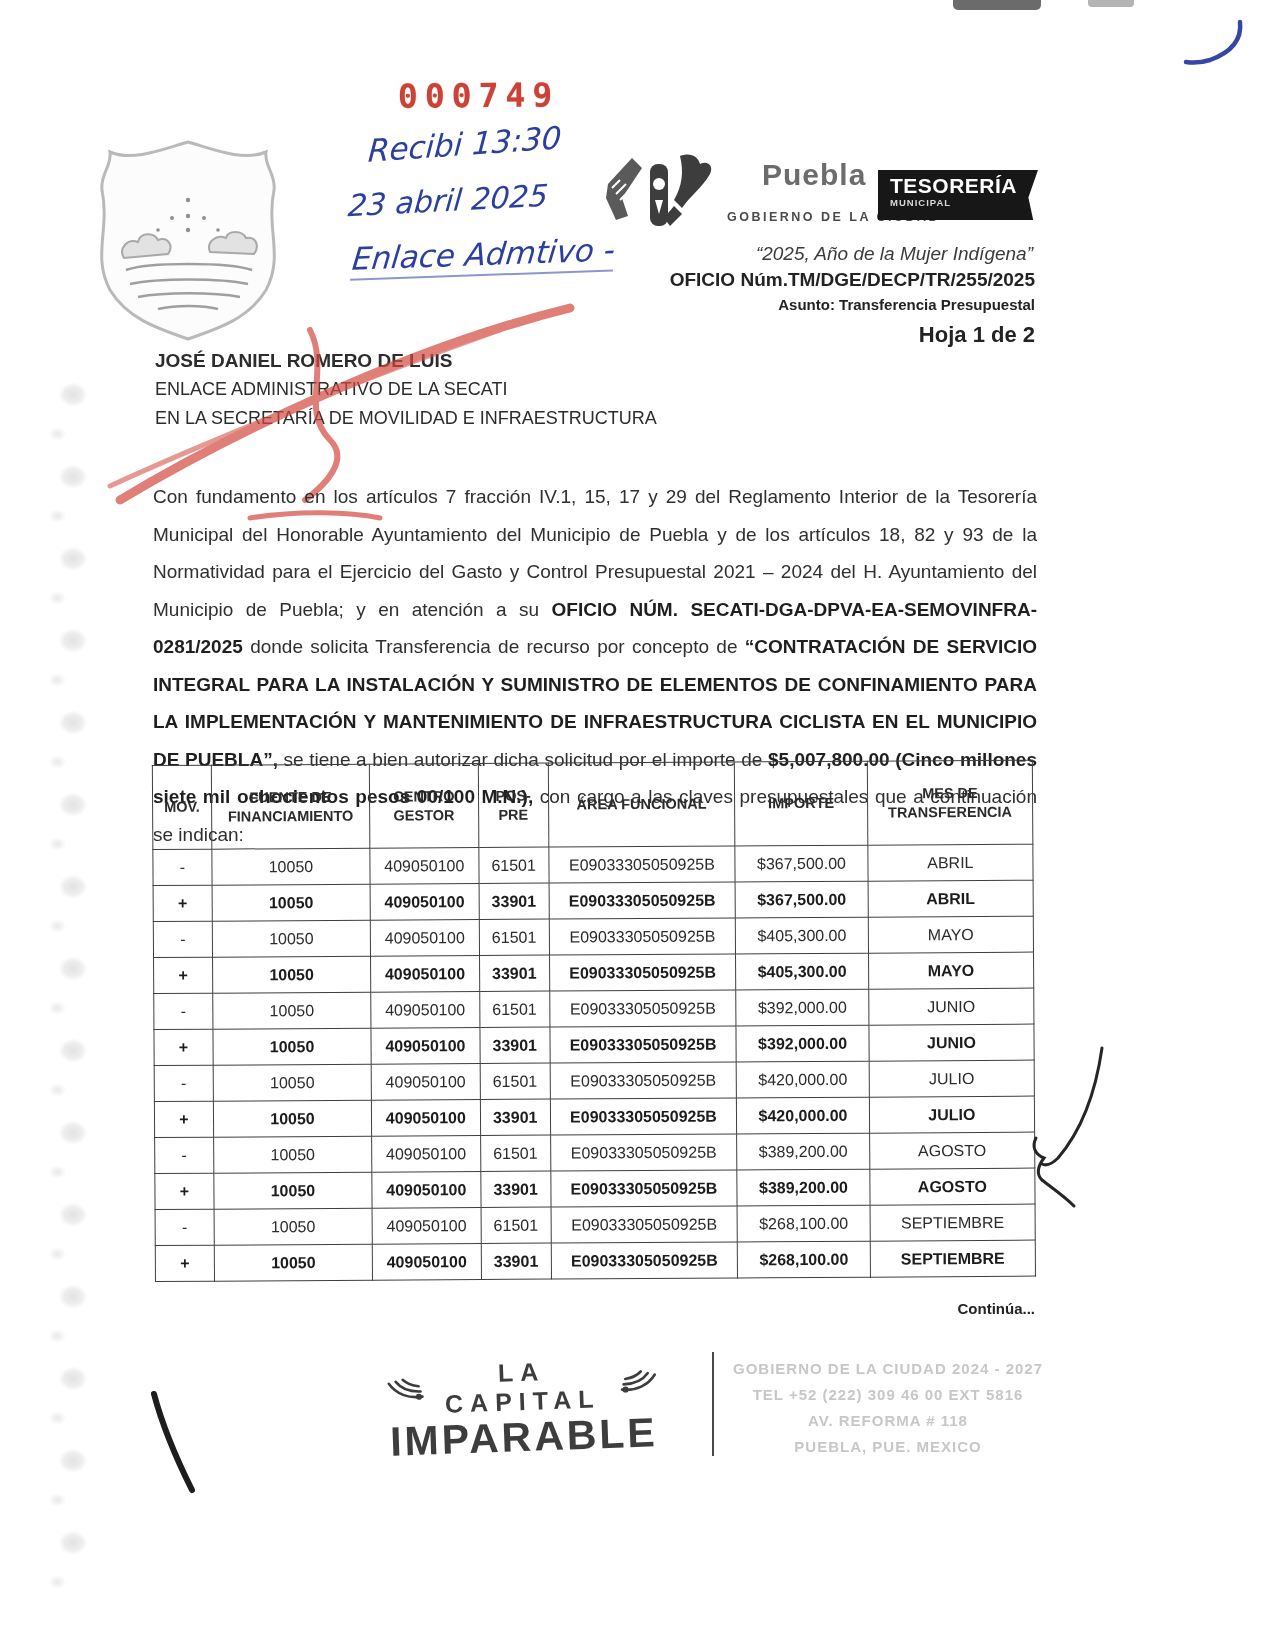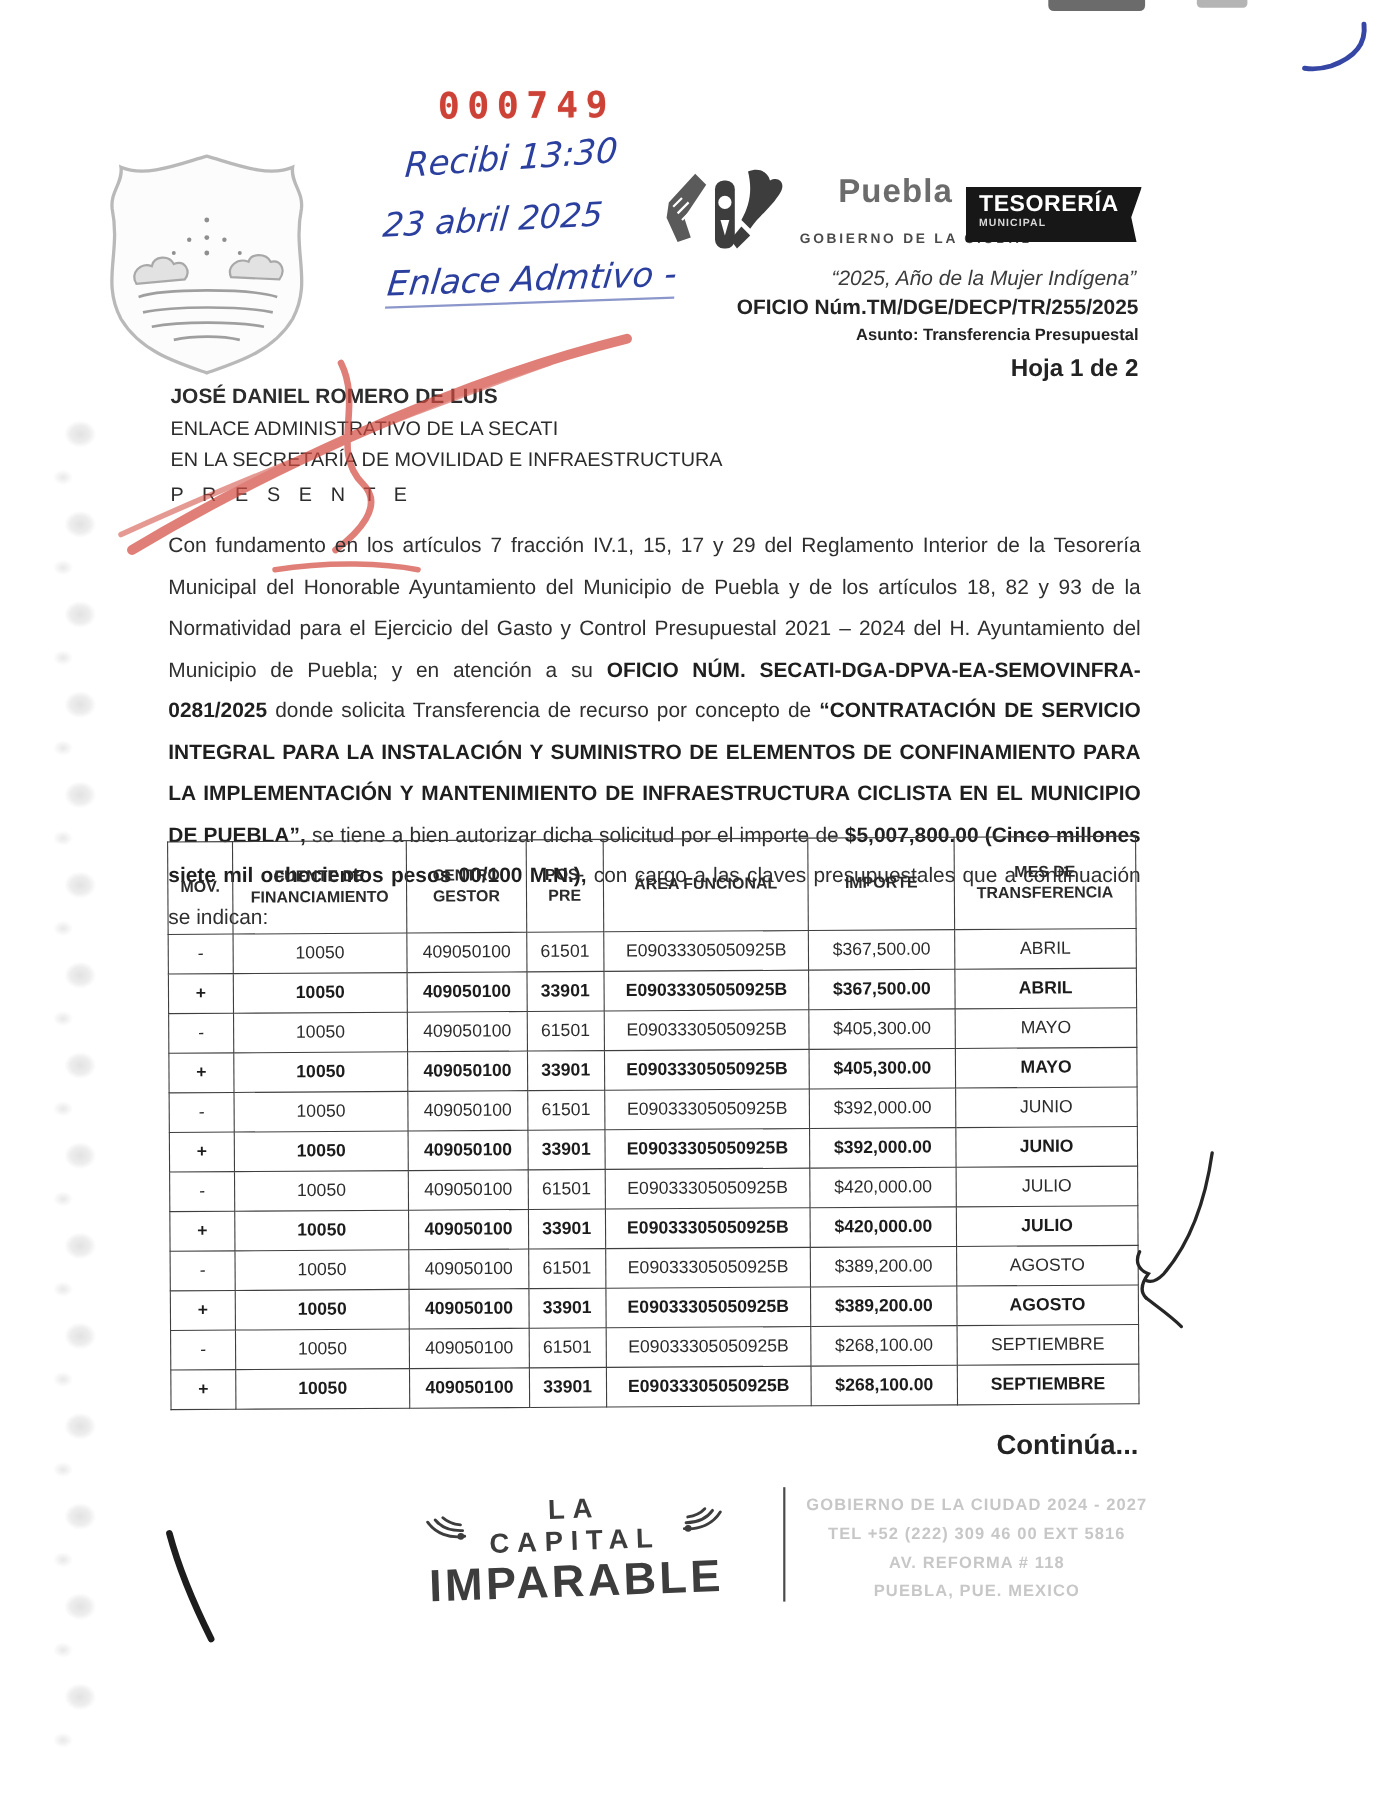--- a/index.html
+++ b/index.html
@@ -71,21 +71,21 @@
   table.grid th, table.grid td {
     border:1.6px solid #3f3f3f; text-align:center; vertical-align:middle;
     color:#2b2b2b; padding:0 3px;
   }
   table.grid th { height:84px; font-size:14.5px; font-weight:700; line-height:19px; }
   table.grid td { height:36px; font-size:16px; }
   table.grid tr.bold-row td { font-weight:700; color:#1c1c1c; }
   .c-mov{width:63px;} .c-fuente{width:165px;} .c-centro{width:114px;}
   .c-pospre{width:75px;} .c-area{width:195px;} .c-importe{width:142px;} .c-mes{width:174px;}
 
-  .continues { right:238px; top:1300px; font-weight:700; font-size:25px; color:#232323; }
+  .continues { right:238px; top:1300px; font-weight:700; font-size:15px; color:#232323; }
 
   .cap-logo { left:388px; top:1358px; width:270px; text-align:center; transform:rotate(-2deg); color:#3d3d3d; }
   .cap-row { display:flex; align-items:center; justify-content:center; gap:4px; }
   .cap-line1 { font-size:25px; font-weight:700; letter-spacing:7px; }
   .cap-line2 { font-size:41px; font-weight:700; letter-spacing:3px; margin-top:-2px; }
 
   .foot-divider { left:712px; top:1352px; width:2px; height:104px; background:#4a4a4a; }
   .foot-addr { left:733px; top:1356px; font-size:15px; line-height:26px; color:#c7c7c7; letter-spacing:1px; font-weight:700;text-align:center; }
 
   svg { display:block; }
@@ -152,21 +152,20 @@
 
   <div class="abs motto">“2025, Año de la Mujer Indígena”</div>
   <div class="abs oficio">OFICIO Núm.TM/DGE/DECP/TR/255/2025</div>
   <div class="abs asunto">Asunto: Transferencia Presupuestal</div>
   <div class="abs hoja">Hoja 1 de 2</div>
 
   <div class="abs recipient">
     <div class="r0">JOSÉ DANIEL ROMERO DE LUIS</div>
     <div class="r1">ENLACE ADMINISTRATIVO DE LA SECATI</div>
     <div class="r2">EN LA SECRETARÍA DE MOVILIDAD E INFRAESTRUCTURA</div>
-    <div class="r3">P R E S E N T E</div>
   </div>
 
   <svg class="abs" style="left:100px; top:290px;" width="520" height="240" viewBox="0 0 520 240">
     <g fill="none" stroke="#d24a40" stroke-linecap="round" opacity=".7">
       <path d="M20 210 C 120 150, 300 60, 470 18" stroke-width="9"></path>
       <path d="M10 196 C 110 150, 260 90, 400 40" stroke-width="5" opacity=".8"></path>
       <path d="M210 40 C 230 80, 200 120, 230 150 C 250 170, 225 195, 205 210" stroke-width="6"></path>
       <path d="M150 228 C 200 220, 250 222, 280 228" stroke-width="5"></path>
     </g>
   </svg>

